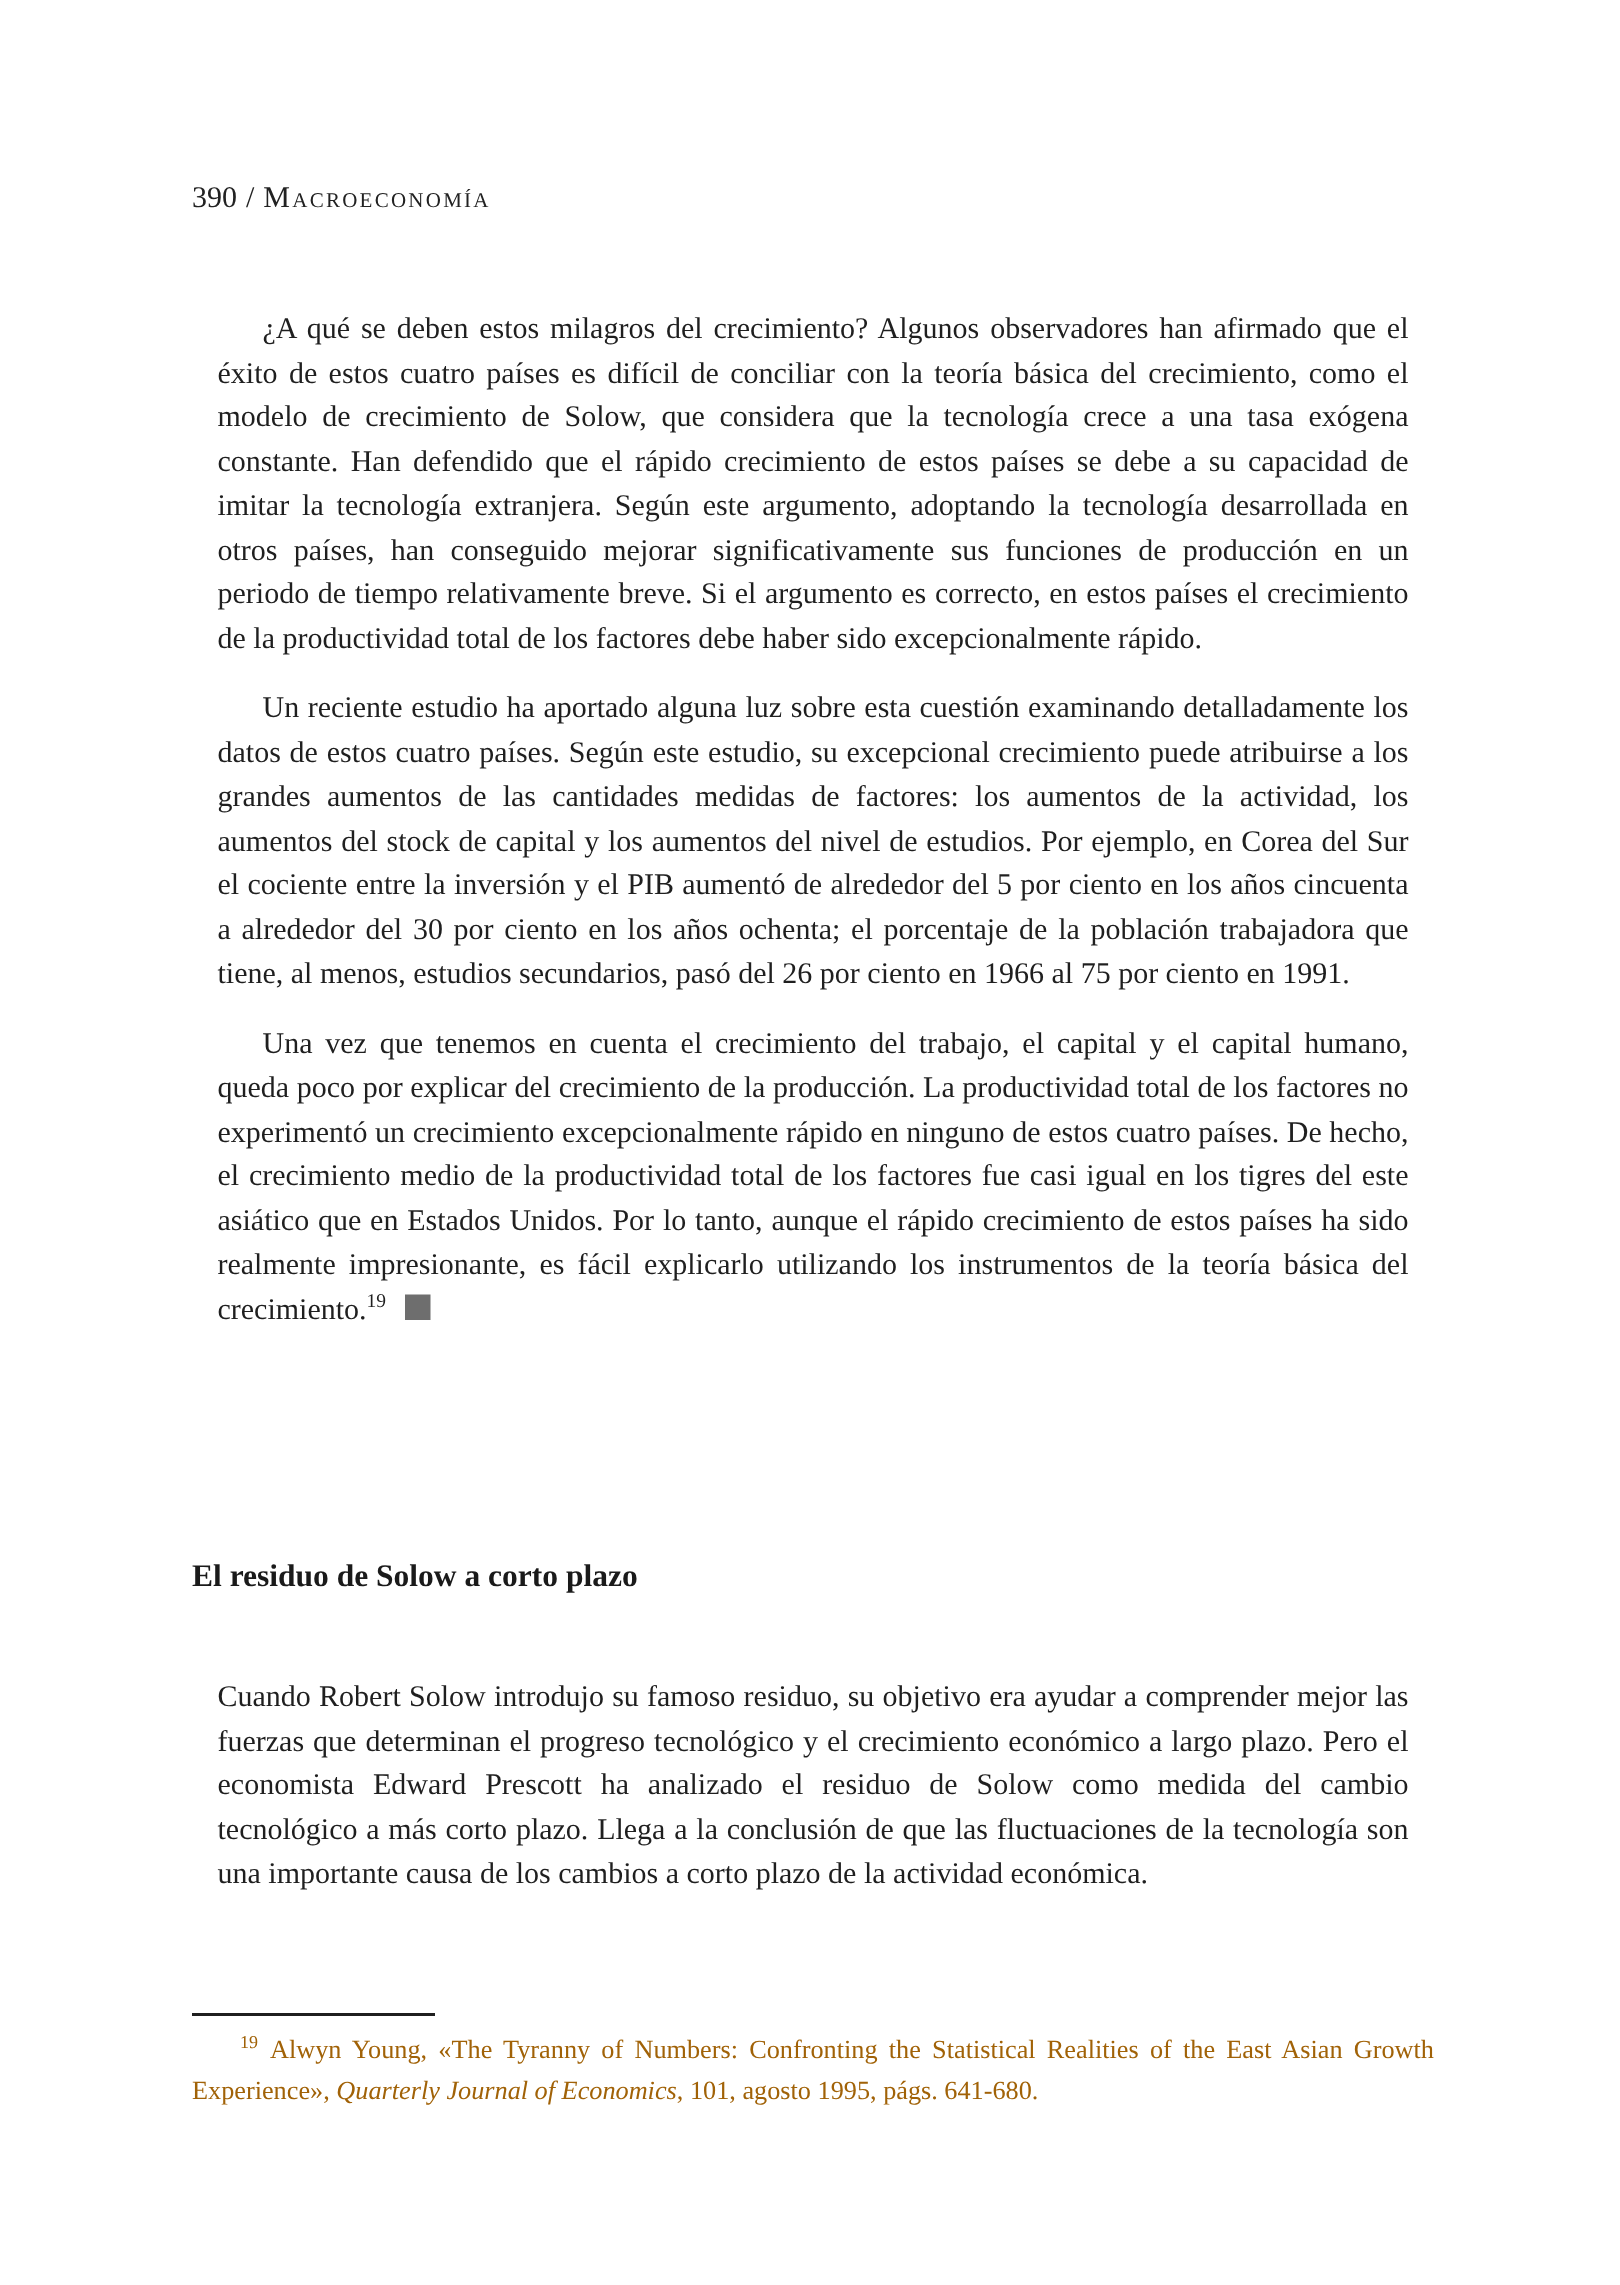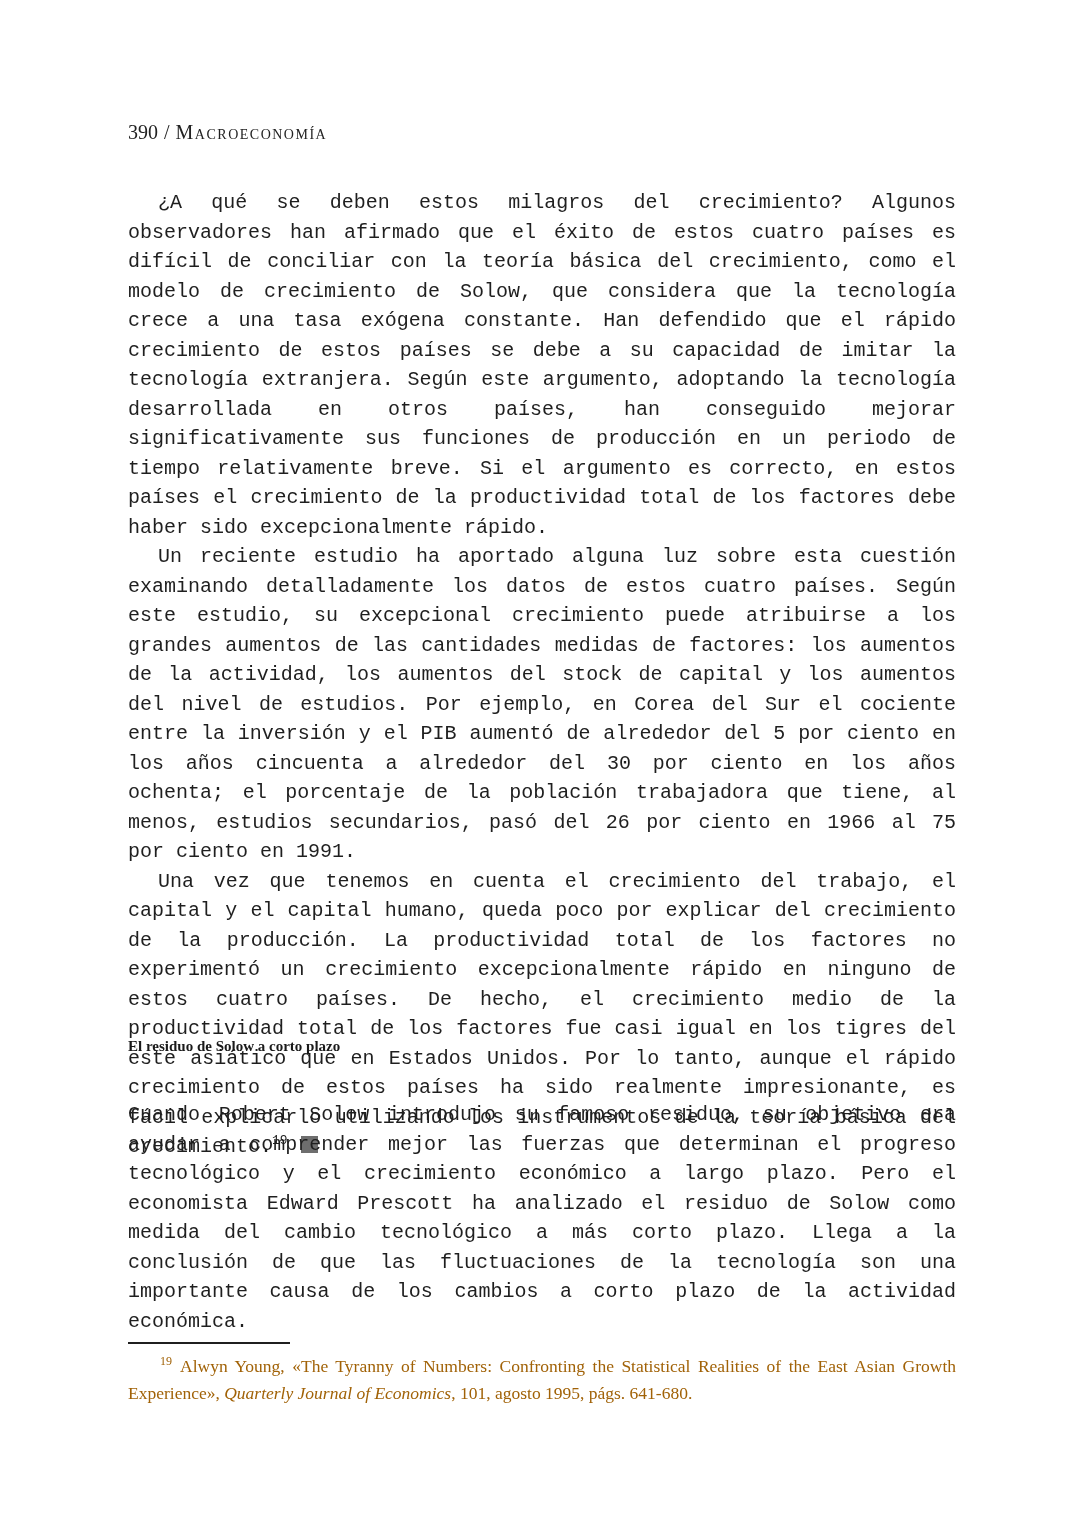--- a/index.html
+++ b/index.html
@@ -38,29 +38,28 @@
   .body-block {
     position: absolute;
     left: 128px;
     width: 828px;
     font-size: 20px;
     line-height: 29.5px;
     text-align: justify;
   }
   .block-1 { top: 188px; }
   .para {
-    margin: 0;
+    margin: 17px;
     text-indent: 30px;
-    font-family: Liberation Mono, monospace;
   }
   .section-heading {
     position: absolute;
     left: 128px;
     top: 1038px;
-    font-size: 15px;
+    font-size: 21px;
     font-weight: bold;
     color: #1a1a1a;
     margin: 0;
   }
   .block-2 { top: 1100px; }
   .block-2 .para { text-indent: 0; }
   sup.fn-ref {
     font-size: 13px;
     line-height: 0;
     vertical-align: 8px;

